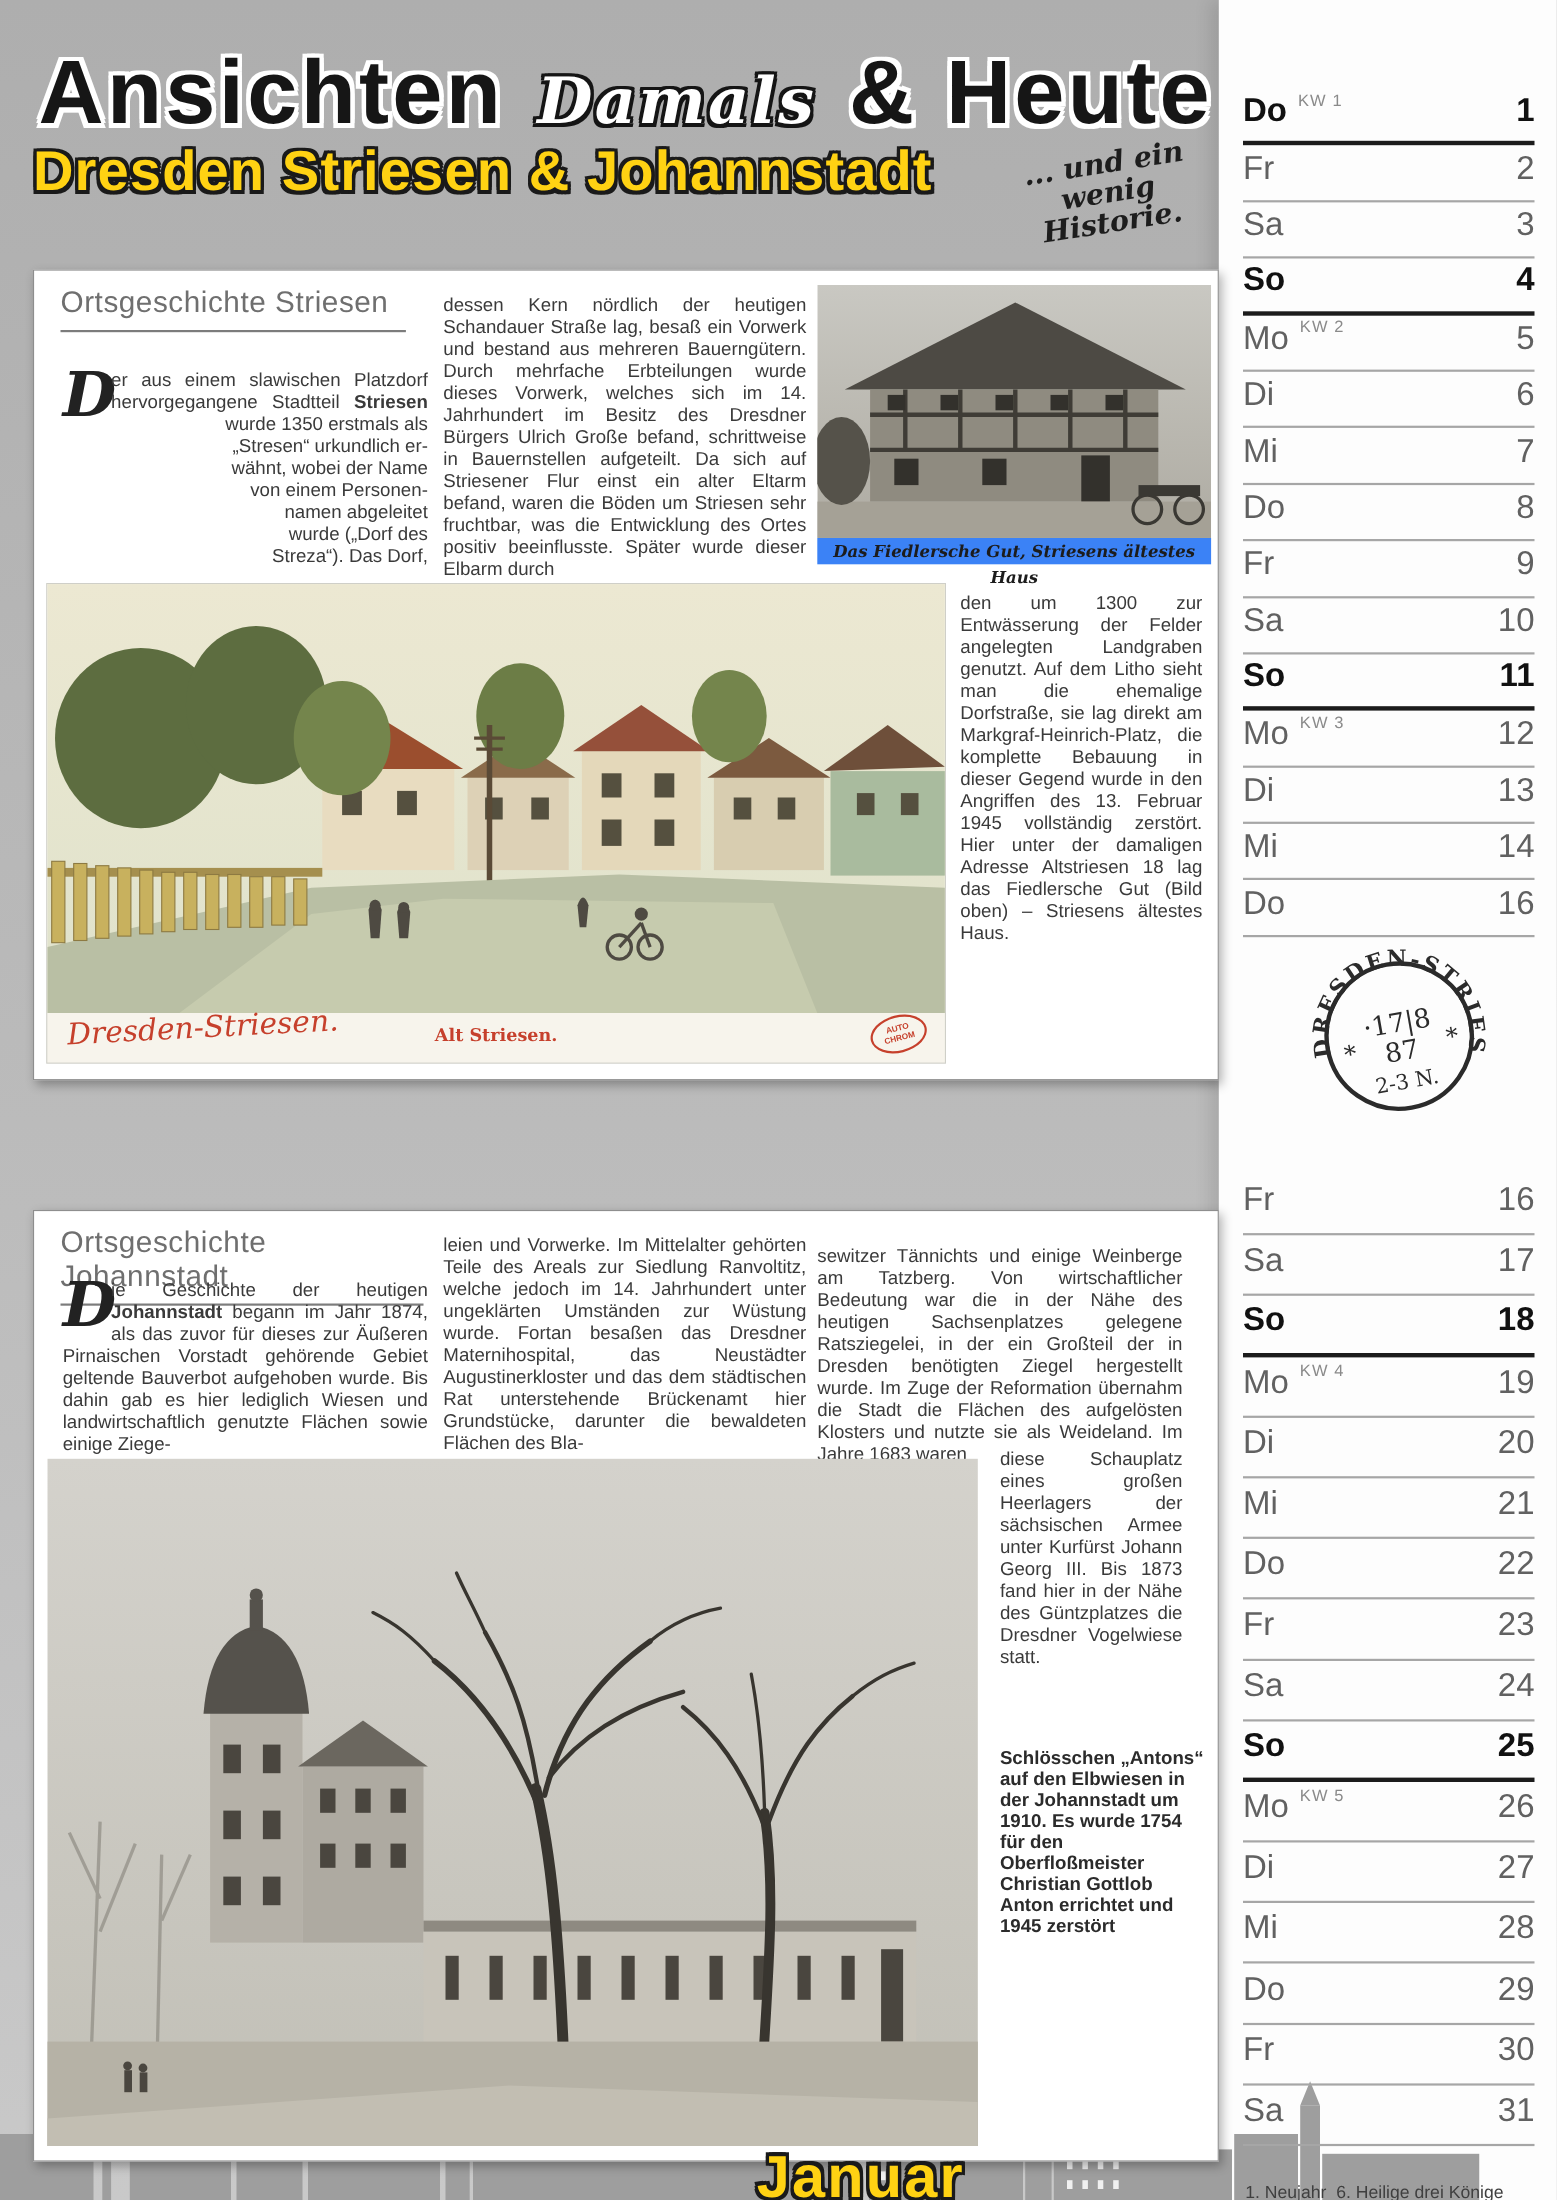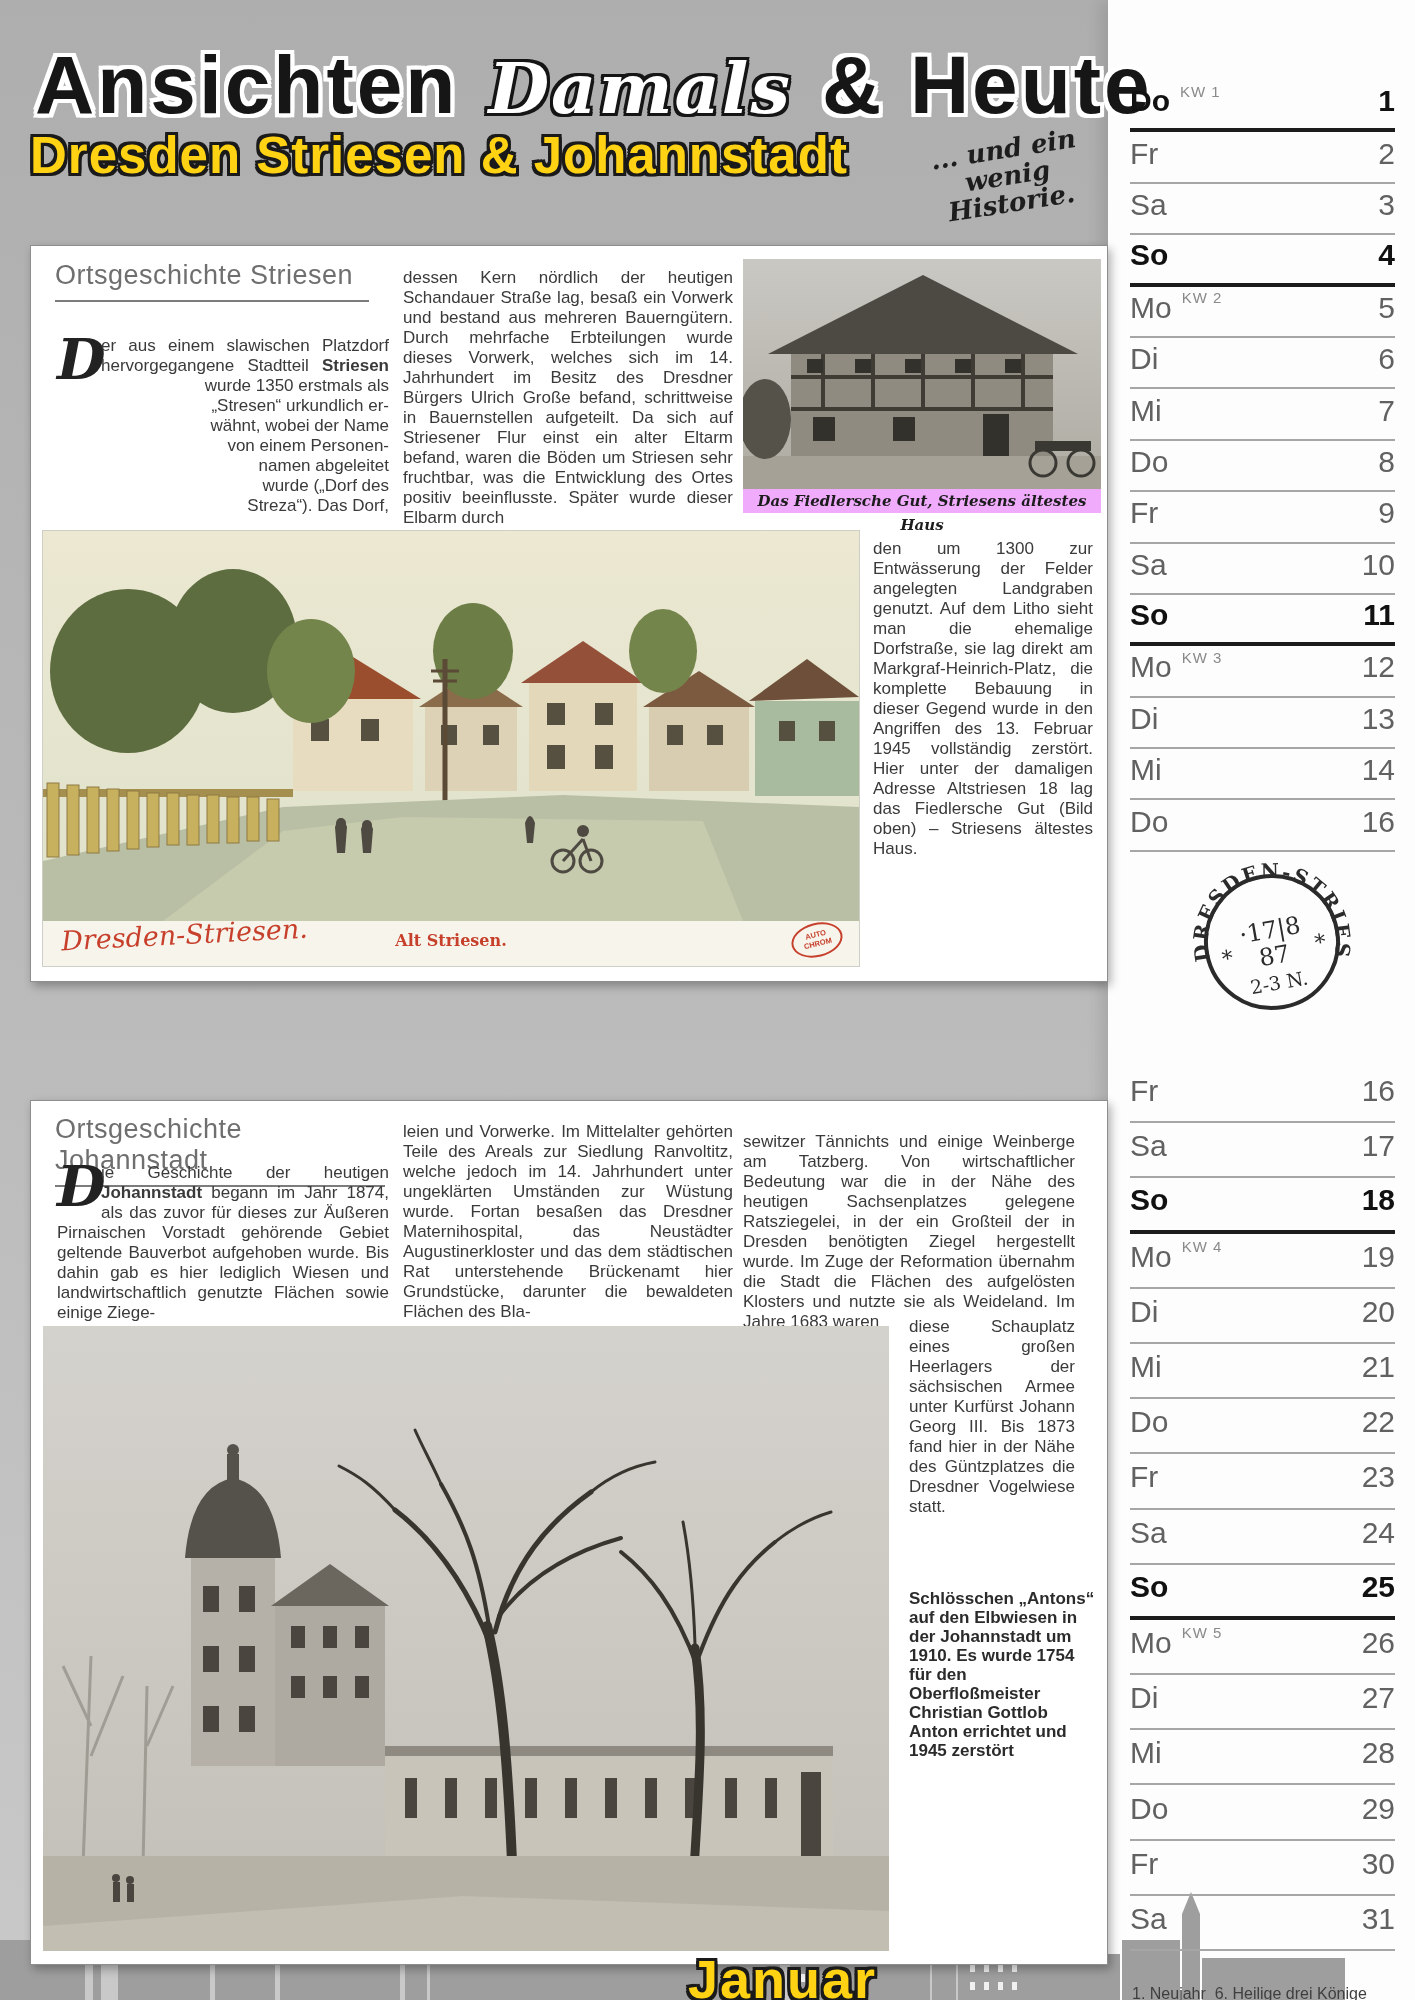--- a/index.html
+++ b/index.html
@@ -8,21 +8,21 @@
         font-family:"Liberation Sans",sans-serif;text-decoration:underline;}
   
   .strip{position:absolute;left:1108px;top:0;width:307px;height:2000px;background:#fdfdfd;
          box-shadow:-8px 0 14px rgba(0,0,0,0.10);}
   
   .skyline{position:absolute;left:0;bottom:0;width:1345px;height:118px;z-index:2;}
   
   .titlerow{position:absolute;left:35px;top:38px;display:flex;gap:30px;align-items:baseline;z-index:3;white-space:nowrap;}
   .t-black{font-size:82px;font-weight:bold;letter-spacing:3px;color:#161616;
      text-shadow:-4px -4px 0 #fff,4px -4px 0 #fff,-4px 4px 0 #fff,4px 4px 0 #fff,0 -4px 0 #fff,0 4px 0 #fff,-4px 0 0 #fff,4px 0 0 #fff;}
-  .t-frak{font-family:"DejaVu Serif",serif;font-style:italic;font-weight:bold;font-size:70px;color:#ffffff;letter-spacing:2px;
+  .t-frak{font-family:"DejaVu Serif",serif;font-style:italic;font-weight:bold;font-size:58px;color:#ffffff;letter-spacing:2px;
      text-shadow:-3px -3px 0 #151515,3px -3px 0 #151515,-3px 3px 0 #151515,3px 3px 0 #151515,0 -3px 0 #151515,0 3px 0 #151515,-3px 0 0 #151515,3px 0 0 #151515;}
   .subtitle{position:absolute;left:30px;top:126px;font-size:51px;font-weight:bold;letter-spacing:1px;color:#ffd213;z-index:3;white-space:nowrap;
      text-shadow:-3px -3px 0 #1a1a1a,3px -3px 0 #1a1a1a,-3px 3px 0 #1a1a1a,3px 3px 0 #1a1a1a,0 -3px 0 #1a1a1a,0 3px 0 #1a1a1a,-3px 0 0 #1a1a1a,3px 0 0 #1a1a1a;}
   .tagline{position:absolute;left:915px;top:136px;width:185px;text-align:center;transform:rotate(-9deg);z-index:3;
      font-family:"DejaVu Serif",serif;font-style:italic;font-weight:bold;font-size:26px;line-height:27px;color:#1d1d1d;}
   
   .box{position:absolute;background:#ffffff;border:1px solid #8e8e8e;box-shadow:3px 4px 9px rgba(0,0,0,0.30);z-index:4;}
   .box1{left:30px;top:245px;width:1076px;height:735px;}
   .box2{left:30px;top:1100px;width:1076px;height:863px;}
   .headline{position:absolute;font-size:27px;font-weight:normal;color:#6f6f6f;letter-spacing:0.5px;
@@ -33,21 +33,21 @@
   .a1c1{position:absolute;left:26px;top:90px;width:332px;}
   .ln{height:20px;line-height:20px;font-size:17px;color:#3a3a3a;overflow:hidden;}
   .jfull{text-align:justify;text-align-last:justify;}
   .rline{text-align:right;}
   .dropcap{float:left;width:44px;height:42px;font-family:"DejaVu Serif",serif;font-style:italic;font-weight:bold;
            font-size:56px;line-height:46px;color:#222;}
   .a1c2{position:absolute;left:372px;top:22px;width:330px;}
   .a1c3{position:absolute;left:842px;top:293px;width:220px;}
   .photo1{position:absolute;left:712px;top:13px;width:358px;margin:0;}
   .photo1 svg{display:block;}
-  .cap1{height:24px;line-height:24px;background:#f0abfc;text-align:center;
+  .cap1{height:24px;line-height:24px;background:#3b82f6;text-align:center;
         font-family:"DejaVu Serif",serif;font-weight:bold;font-style:italic;font-size:15px;color:#1c1c1c;}
   .postcard{position:absolute;left:12px;top:285px;width:816px;height:435px;background:#f7f4ec;
             box-shadow:0 0 0 1px #cfcfc8;}
   .pc-left{position:absolute;left:18px;top:388px;font-family:"DejaVu Serif",serif;font-style:italic;font-size:27px;
            color:#c6402c;transform:rotate(-3deg);}
   .pc-center{position:absolute;left:50%;top:400px;transform:translateX(-50%);
            font-family:"DejaVu Serif",serif;font-weight:bold;font-size:16px;color:#c6402c;}
   .pc-logo{position:absolute;right:16px;top:392px;width:48px;height:30px;border:2px solid #c6402c;border-radius:50%;
            transform:rotate(-14deg);color:#c6402c;font-size:7.5px;font-weight:bold;text-align:center;line-height:1.15;
            display:flex;align-items:center;justify-content:center;}

